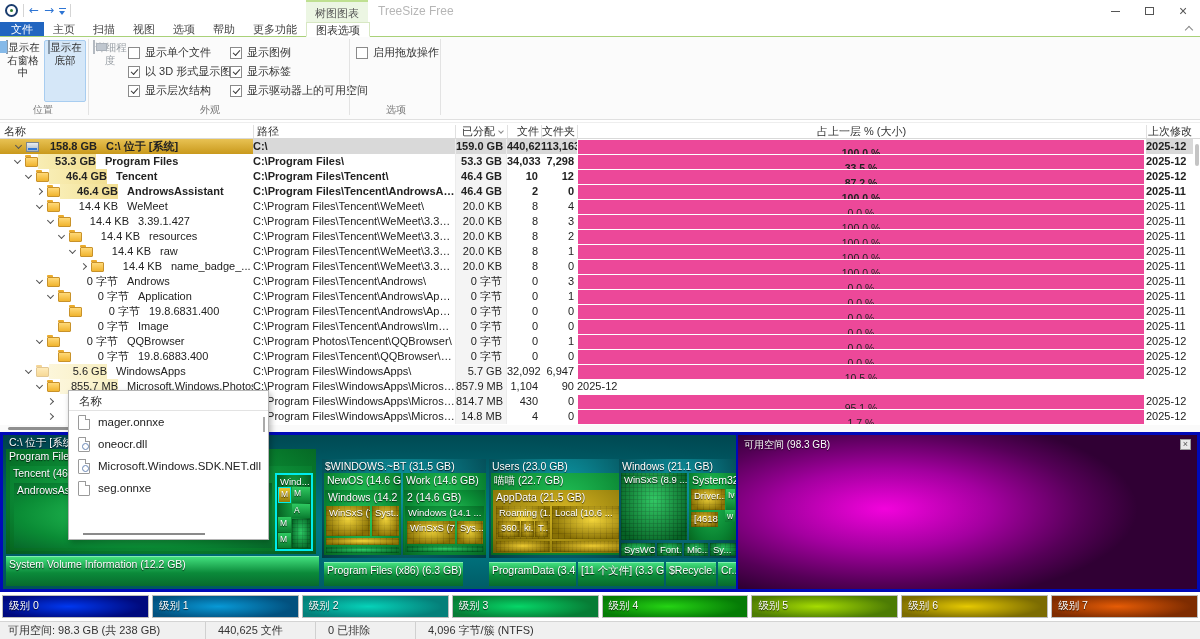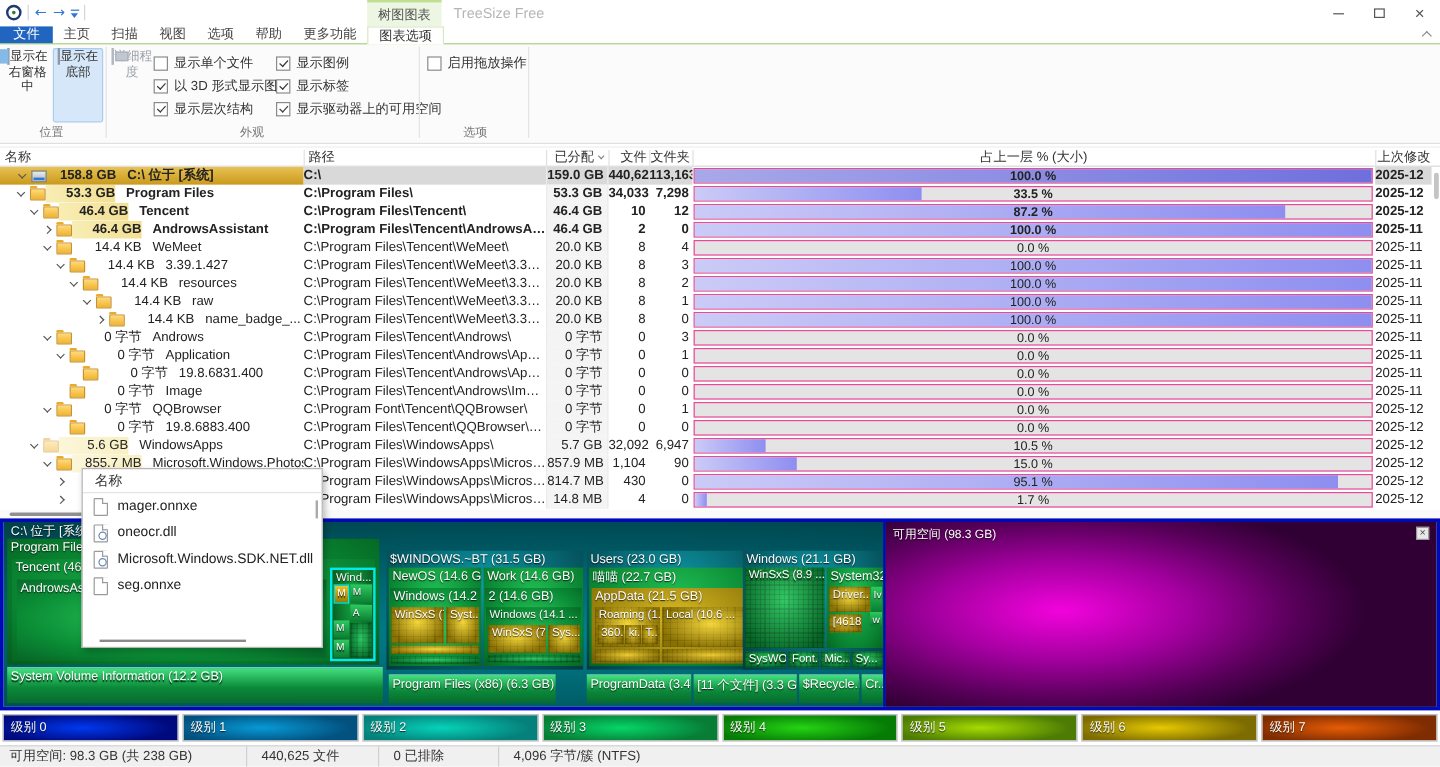--- a/index.html
+++ b/index.html
@@ -70,21 +70,21 @@
 .chev.none { visibility:hidden; }
 .fico { width:13px; height:10px; margin-left:5px; flex:0 0 auto; position:relative; }
 .fico.folder { background:linear-gradient(180deg,#ffd978,#f0b42f); border:1px solid #c8922a; border-radius:1px; }
 .fico.folder::before { content:""; position:absolute; left:-1px; top:-3px; width:6px; height:2px; background:#eaab2d; border-radius:1px 1px 0 0; }
 .fico.faded { opacity:.5; }
 .fico.drive { background:linear-gradient(180deg,#e8edf2,#a9b3bc); border:1px solid #7c8790; }
 .fico.drive::after { content:""; position:absolute; left:1px; bottom:1px; width:9px; height:2px; background:#2e75d4; }
 .sz { width:58px; text-align:right; margin-right:9px; flex:0 0 auto; }
 .sz.badge-strong { background:linear-gradient(90deg,#f8edb4,#f2df92); }
 .sz.badge-light { background:linear-gradient(90deg,#fcf6da,#f8efc2); }
-.track { position:absolute; left:1px; right:2px; top:1px; bottom:1px; background:#e4e4e4; border:1px solid #ec4899; }
+.track { position:absolute; left:1px; right:2px; top:1px; bottom:1px; background:#e4e4e4; border:7px solid #ec4899; }
 .fill { position:absolute; left:0; top:0; bottom:0; background:linear-gradient(90deg,#cbcbf7,#8e8ef0); }
 .row.selected .fill { background:linear-gradient(90deg,#a8a8e9,#6f6fdd); }
 .plabel { position:absolute; left:0; right:0; top:0; text-align:center; line-height:13px; font-size:10.5px; color:#222; }
 .vscroll { position:absolute; right:1px; top:144px; width:4px; height:22px; background:#c4c4c4; border-radius:2px; }
 .hscroll-track { position:absolute; left:0; top:425px; width:1200px; height:7px; background:#fafafa; }
 .hscroll-thumb { position:absolute; left:8px; top:2px; width:196px; height:3px; background:#8f8f8f; border-radius:2px; }
 
 
 .popup { position:absolute; left:68px; top:390px; width:201px; height:150px; background:#fff; border:1px solid #b5b5b5; box-shadow:2px 3px 6px rgba(0,0,0,.28); z-index:50; overflow:hidden; }
 .p-header { height:20px; line-height:20px; padding-left:10px; color:#333; border-bottom:1px solid #e3e3e3; font-size:11.5px; }
@@ -488,21 +488,21 @@
         </div>
         <div class="cell c-date">2025-11</div>
       </div>
       <div class="row">
         <div class="cell c-name" style="padding-left: 37px;">
           <span class="chev down"></span>
           <span class="fico folder"></span>
           <span class="sz">0 字节</span>
           <span>QQBrowser</span>
         </div>
-        <div class="cell c-path">C:\Program Font\Tencent\QQBrowser\</div>
+        <div class="cell c-path">C:\Program Photos\Tencent\QQBrowser\</div>
         <div class="cell c-alloc">0 字节</div>
         <div class="cell c-files">0</div>
         <div class="cell c-folders">1</div>
         <div class="cell c-pct">
           <div class="track">
             <div class="fill" style="width: 0%;"></div>
             <div class="plabel">0.0 %</div>
           </div>
         </div>
         <div class="cell c-date">2025-12</div>
@@ -549,26 +549,20 @@
         <div class="cell c-name" style="padding-left: 37px;">
           <span class="chev down"></span>
           <span class="fico folder"></span>
           <span class="sz badge-light">855.7 MB</span>
           <span>Microsoft.Windows.Photos...</span>
         </div>
         <div class="cell c-path">C:\Program Files\WindowsApps\Microsoft.Wi...</div>
         <div class="cell c-alloc">857.9 MB</div>
         <div class="cell c-files">1,104</div>
         <div class="cell c-folders">90</div>
-        <div class="cell c-pct">
-          <div class="track">
-            <div class="fill" style="width: 15%;"></div>
-            <div class="plabel">15.0 %</div>
-          </div>
-        </div>
         <div class="cell c-date">2025-12</div>
       </div>
       <div class="row">
         <div class="cell c-name" style="padding-left: 48px;">
           <span class="chev right"></span>
         </div>
         <div class="cell c-path">C:\Program Files\WindowsApps\Microsoft.Wi...</div>
         <div class="cell c-alloc">814.7 MB</div>
         <div class="cell c-files">430</div>
         <div class="cell c-folders">0</div>

